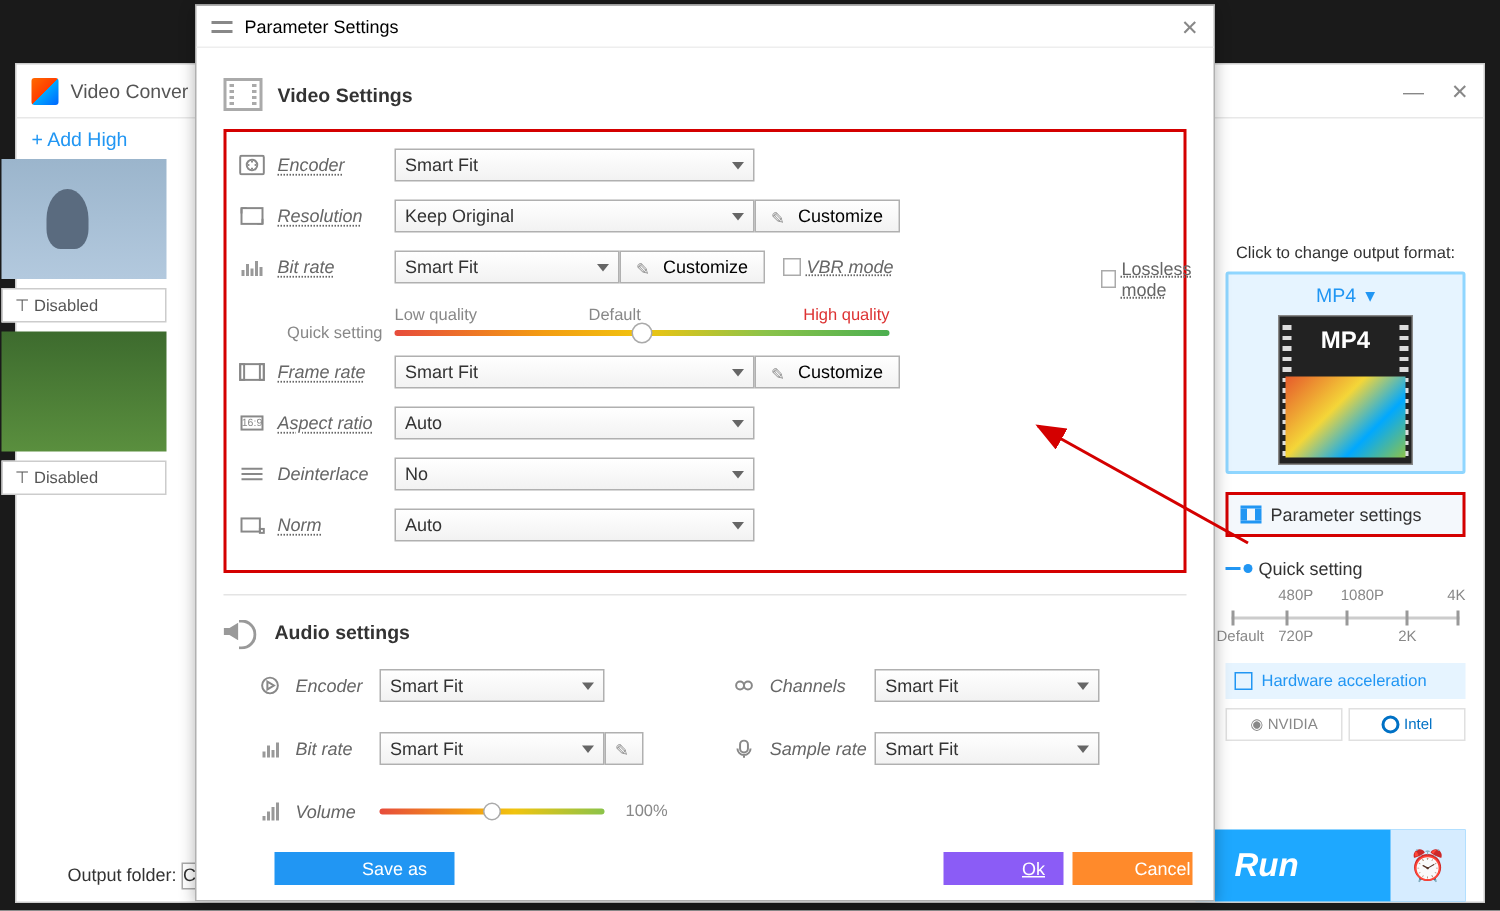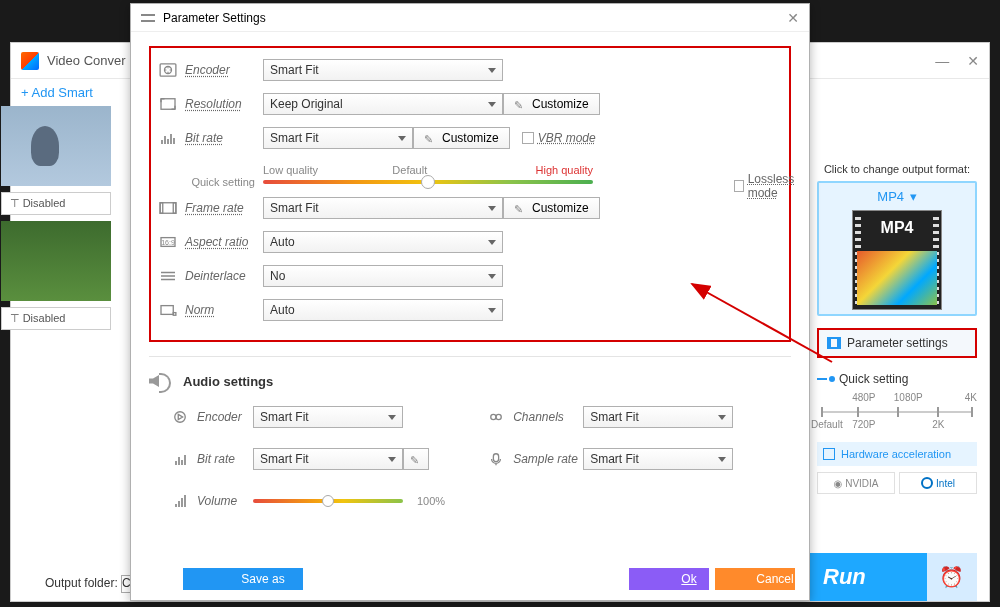--- a/index.html
+++ b/index.html
@@ -129,21 +129,21 @@
 <div class="bg-app">
   <div class="bg-titlebar">
     <div class="bg-logo"></div>
     <div class="bg-title">Video Conver</div>
     <div class="bg-wincontrols">
       <span>—</span>
       <span>✕</span>
     </div>
   </div>
   <div class="bg-toolbar">
-    <span class="add-files">+  Add Smart</span>
+    <span class="add-files">+  Add High</span>
   </div>
   <div class="thumb-area" style="margin-left:-10px;">
     <div class="thumb bird"></div>
     <div class="disabled-label">⊤ <span>Disabled</span></div>
     <div class="thumb grass"></div>
     <div class="disabled-label">⊤ <span>Disabled</span></div>
   </div>
 
   <div class="output-folder">
     <span>Output folder:</span>
@@ -210,20 +210,24 @@
 </div>
 
 <div class="modal">
   <div class="modal-titlebar">
     <span class="slider-icon"></span>
     <span>Parameter Settings</span>
     <span class="modal-close">✕</span>
   </div>
 
   <div class="modal-body">
+    <div class="section-hdr">
+      <div class="video-ico"></div>
+      <div class="section-title">Video Settings</div>
+    </div>
 
     <div class="red-box">
 
       <div class="field-row">
         <div class="field-icon">
             <svg viewBox="0 0 20 16">
               <rect x="1" y="1" width="18" height="14" rx="1"></rect>
               <circle cx="10" cy="8" r="4"></circle>
               <path d="M10 5v1M10 10v1M7 8h1M12 8h1"></path>
             </svg>

